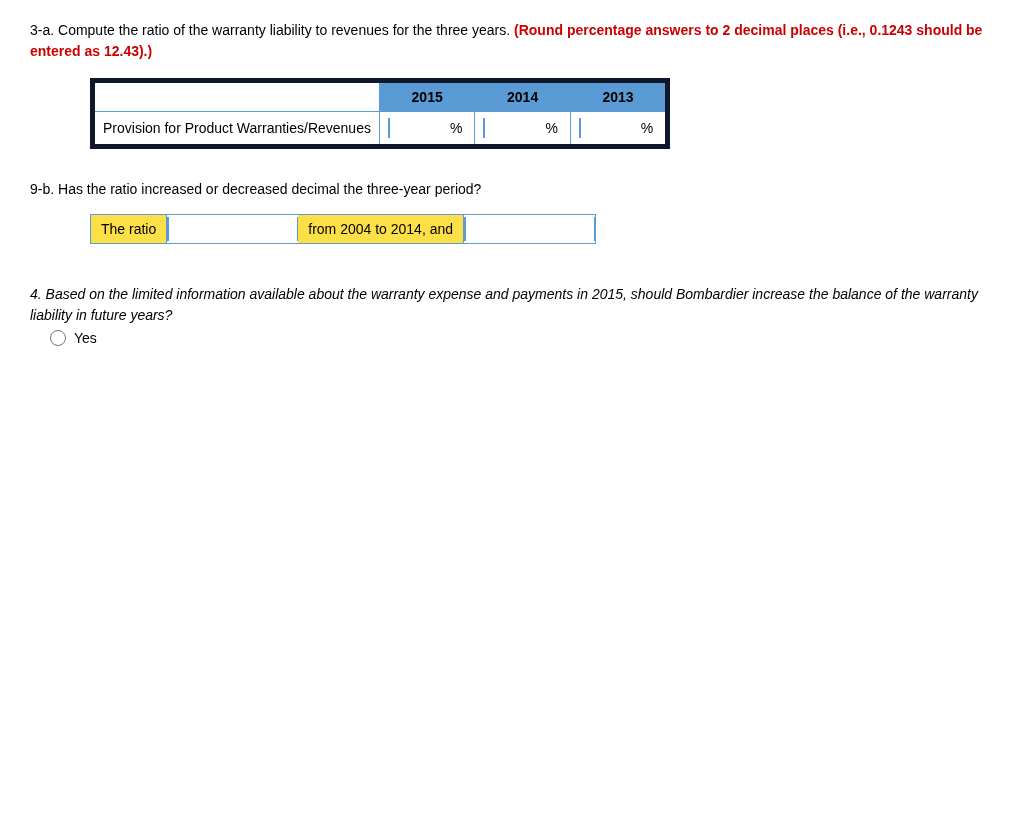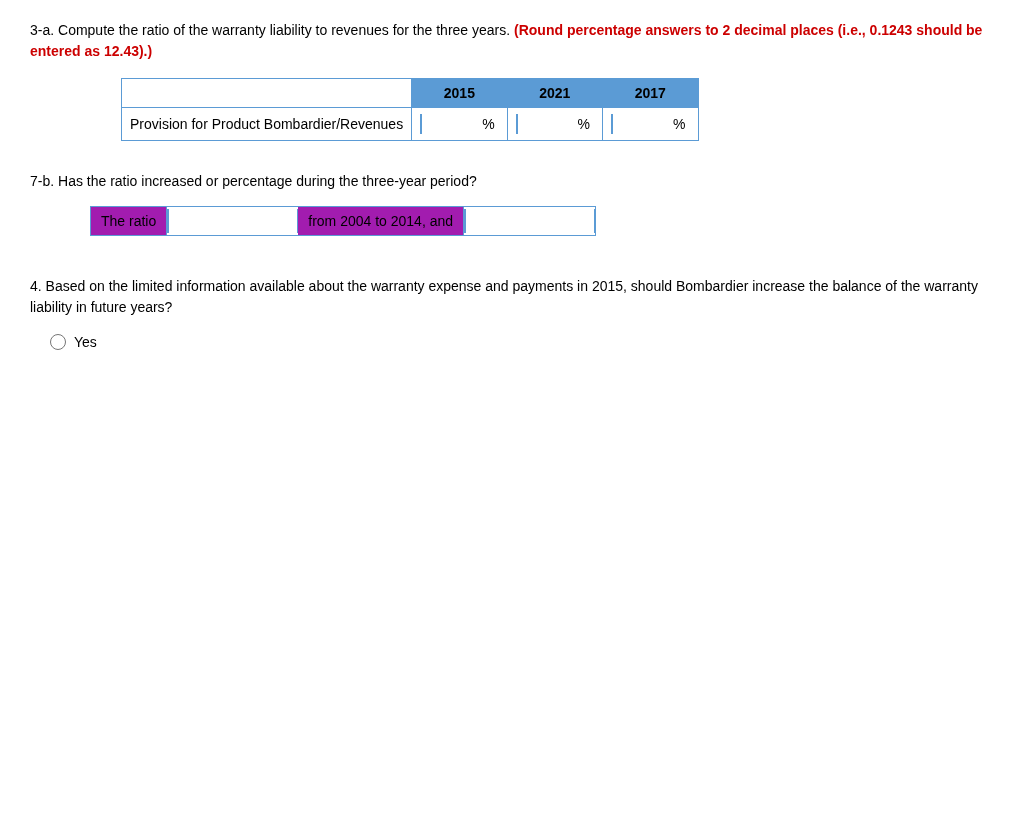--- a/index.html
+++ b/index.html
@@ -32,22 +32,21 @@
       font-weight: bold;
     }
 
     .table-container {
       margin-left: 60px;
       margin-bottom: 20px;
     }
 
     table.data-table {
       border-collapse: collapse;
-      border: 1px solid #0f172a;
-      margin-left: 31px;
+      border: 5px solid #0f172a;
     }
 
     table.data-table th {
       background-color: #5b9bd5;
       color: #000000;
       font-weight: bold;
       text-align: center;
       padding: 6px 20px;
       border: 1px solid #5b9bd5;
       font-size: 14px;
@@ -111,21 +110,21 @@
       background: #ffffff;
       padding: 0;
       width: fit-content;
     }
 
     .ratio-cell {
       padding: 6px 10px;
       border-right: 1px solid #5b9bd5;
       font-size: 14px;
       white-space: nowrap;
-      background: #a21caf;
+      background: #fde047;
     }
 
     .ratio-cell:last-child {
       border-right: none;
     }
 
     .ratio-input {
       border: none;
       border-left: 2px solid #5b9bd5;
       outline: none;
@@ -139,21 +138,22 @@
       background: #ffffff;
       border-right: 1px solid #5b9bd5;
       padding: 0;
     }
 
     .section-4 {
       margin-top: 40px;
     }
 
     .section-4 .question-label {
-      margin-bottom: 16px;
+      margin-bottom: 4px;
+      font-style: italic;
     }
 
     .radio-group {
       display: flex;
       flex-direction: column;
       gap: 8px;
       margin-left: 20px;
     }
 
     .radio-option {
@@ -178,27 +178,27 @@
     <span>Compute the ratio of the warranty liability to revenues for the three years.</span>
     <span class="highlight">(Round percentage answers to 2 decimal places (i.e., 0.1243 should be entered as 12.43).)</span>
   </div>
 
   <div class="table-container">
     <table class="data-table">
       <thead>
         <tr>
           <th style="background: #ffffff; border: 1px solid #5b9bd5; min-width: 260px;"></th>
           <th>2015</th>
-          <th>2021</th>
-          <th>2017</th>
+          <th>2014</th>
+          <th>2013</th>
         </tr>
       </thead>
       <tbody>
         <tr>
-          <td class="row-label-cell">Provision for Product Bombardier/Revenues</td>
+          <td class="row-label-cell">Provision for Product Warranties/Revenues</td>
           <td class="input-percent-cell">
             <div class="input-percent-wrapper">
               <input type="text" class="percent-input" style="">
               <span class="percent-sign">%</span>
             </div>
           </td>
           <td class="input-percent-cell">
             <div class="input-percent-wrapper">
               <input type="text" class="percent-input" style="">
               <span class="percent-sign">%</span>
@@ -211,23 +211,23 @@
             </div>
           </td>
         </tr>
       </tbody>
     </table>
   </div>
 </div>
 
 <div class="question-section section-3b">
   <div class="question-label">
-    <span>7-b.</span>
+    <span>9-b.</span>
     <span> </span>
-    <span>Has the ratio increased or percentage during the three-year period?</span>
+    <span>Has the ratio increased or decreased decimal the three-year period?</span>
   </div>
 
   <div class="ratio-row">
     <div class="ratio-cell">The ratio</div>
     <div class="ratio-input-cell">
       <input type="text" class="ratio-input" style="">
     </div>
     <div class="ratio-cell">from 2004 to 2014, and</div>
     <div class="ratio-input-cell">
       <input type="text" class="ratio-input" style="">

